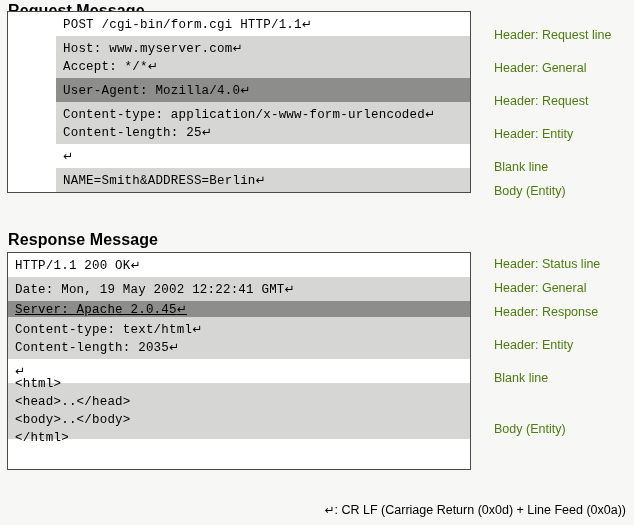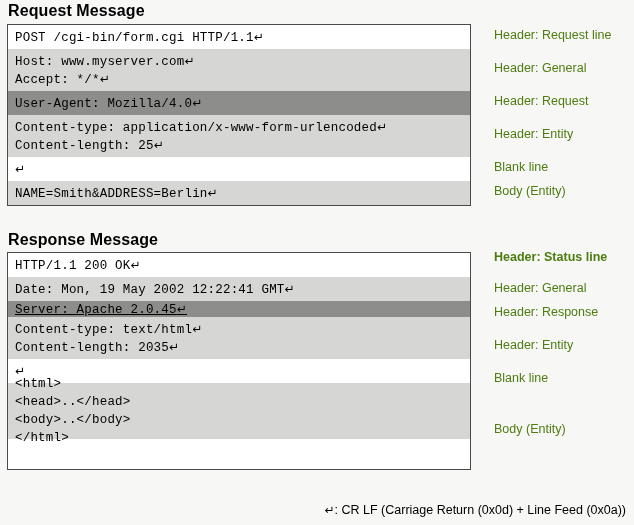--- a/index.html
+++ b/index.html
@@ -40,21 +40,21 @@
   
   .msg-box {
     position: absolute;
     left: 7px;
     width: 464px;
     box-sizing: border-box;
     border: 1px solid #4a4a4a;
     background: #ffffff;
     overflow: hidden;
   }
-  #request-box { top: 24px; height: 185px; }
+  #request-box { top: 11px; height: 185px; padding-left: 48px; }
   #response-box { top: 252px; height: 240px; }
 
   .band {
     position: relative;
     box-sizing: border-box;
     padding: 0 0 0 7px;
     display: flex;
     flex-direction: column;
     justify-content: center;
   }
@@ -162,21 +162,21 @@
       </div>
     </div>
 
   <div id="annotation-layer">
       <div class="annotation" style="top: 28px;">Header: Request line</div>
       <div class="annotation" style="top: 61px;">Header: General</div>
       <div class="annotation" style="top: 94px;">Header: Request</div>
       <div class="annotation" style="top: 127px;">Header: Entity</div>
       <div class="annotation" style="top: 160px;">Blank line</div>
       <div class="annotation" style="top: 184px;">Body (Entity)</div>
-      <div class="annotation" style="top: 250px; font-weight: bold;">Header: Status line</div>
+      <div class="annotation" style="top: 257px;">Header: Status line</div>
       <div class="annotation" style="top: 281px;">Header: General</div>
       <div class="annotation" style="top: 305px;">Header: Response</div>
       <div class="annotation" style="top: 338px;">Header: Entity</div>
       <div class="annotation" style="top: 371px;">Blank line</div>
       <div class="annotation" style="top: 422px;">Body (Entity)</div>
     </div>
 
   <div id="footnote">
     <span class="crlf">↵</span><span>: CR LF (Carriage Return (0x0d) + Line Feed (0x0a))</span>
   </div>

